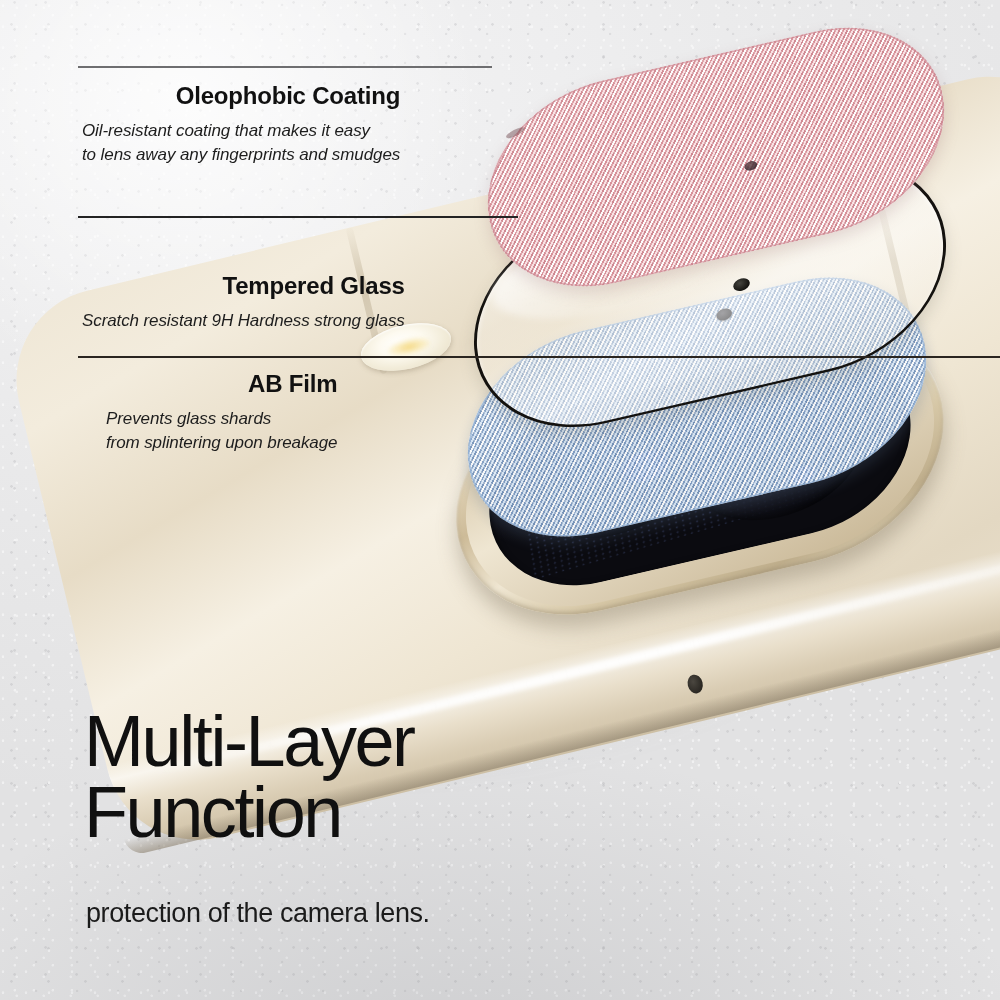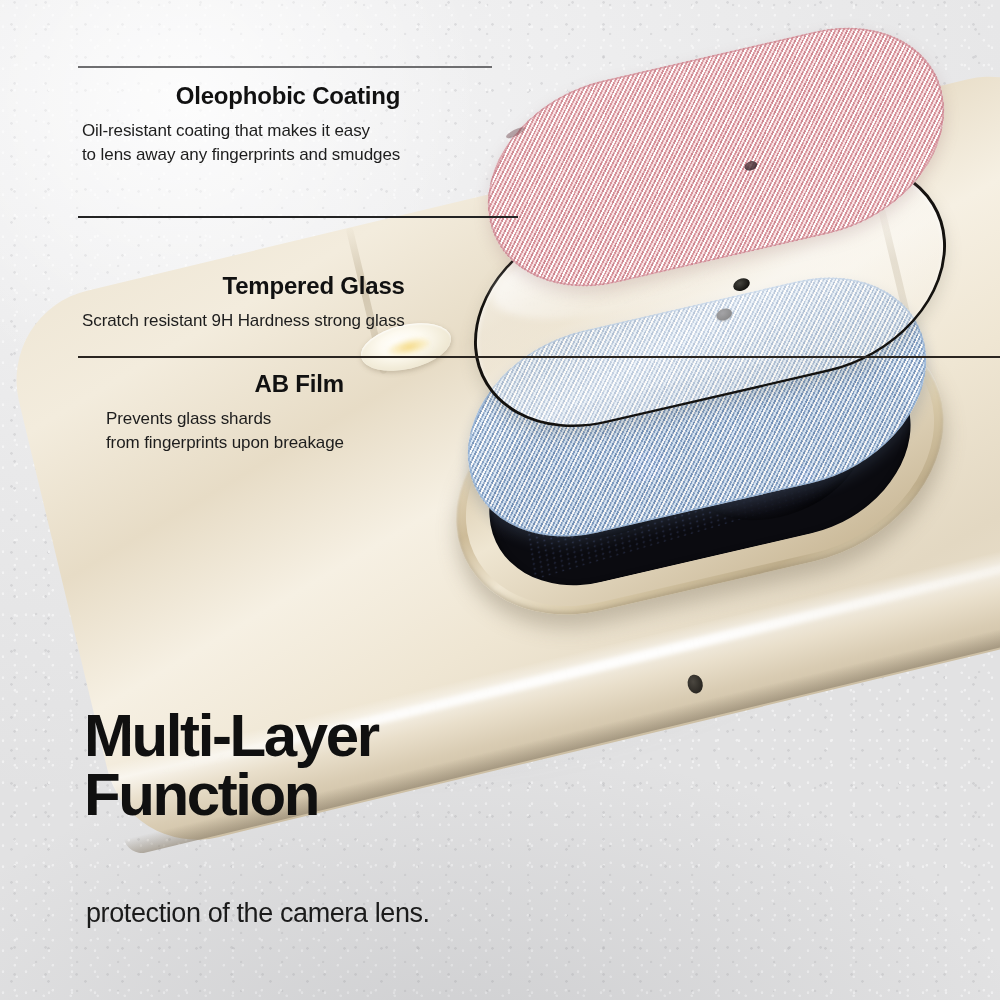--- a/index.html
+++ b/index.html
@@ -391,33 +391,33 @@
     line-height: 1.2;
     text-align: right;
   }
   .callout p {
     margin: 8px 0 0 0;
     font-size: 17px;
     color: #1d1d1d;
     line-height: 1.45;
     letter-spacing: -.1px;
   }
-  .callout p span { display: block; }
+  .callout p span { display: block; font-style: italic; }
   #callout-oleophobic { top: 82px; }
   #callout-tempered   { top: 232px; margin-top: 40px; }
   #callout-abfilm     { top: 370px; margin-left: 24px; }
 
   
   .headline {
     position: absolute;
     left: 84px;
     top: 706px;
     width: 640px;
-    font-size: 60px;
-    font-weight: bold;
+    font-size: 72px;
+    font-weight: normal;
     color: #101010;
     line-height: .99;
     letter-spacing: -2.4px;
   }
   .headline span { display: block; }
   .subline {
     position: absolute;
     left: 86px;
     top: 896px;
     width: 720px;
@@ -498,21 +498,21 @@
     <h3>Tempered Glass</h3>
     <p>
       <span>Scratch resistant 9H Hardness strong glass</span>
     </p>
   </div>
 
   <div class="callout" id="callout-abfilm">
     <h3>AB Film</h3>
     <p>
       <span>Prevents glass shards</span>
-      <span>from fingerprints upon breakage</span>
+      <span>from splintering upon breakage</span>
     </p>
   </div>
 
   <div class="headline">
     <span>Multi-Layer</span>
     <span>Function</span>
   </div>
 
   <div class="subline">
     <span>protection of the camera lens.</span>

